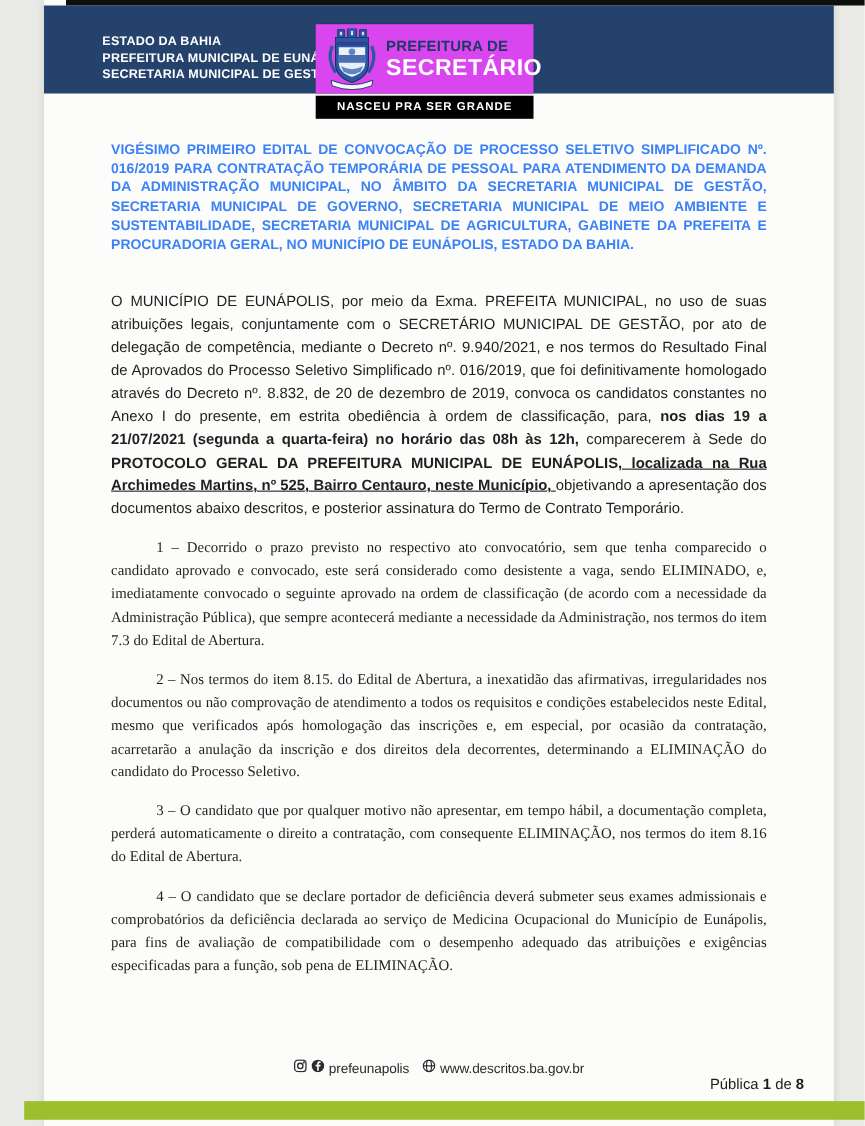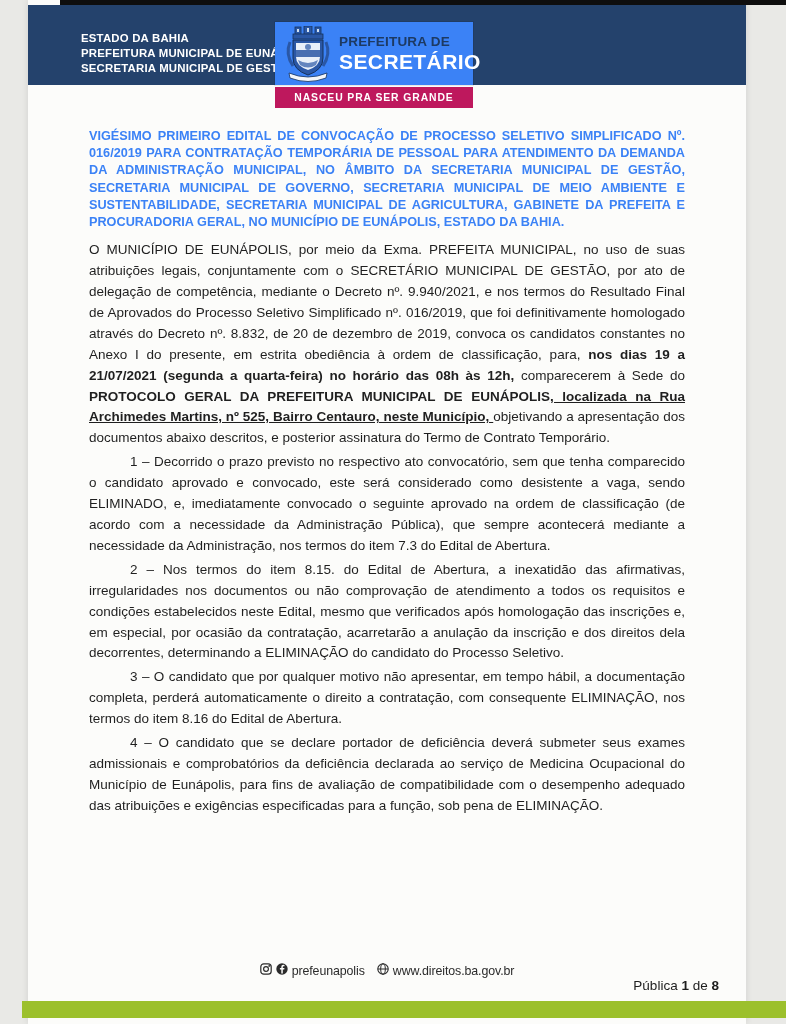--- a/index.html
+++ b/index.html
@@ -9,68 +9,68 @@
     font-family:"Liberation Sans", sans-serif;
     position:relative;
     overflow:hidden;
     color:#222;
   }
   .top-black-strip {
     position:absolute; left:60px; right:0; top:0; height:5px;
     background:#0e0e0e; z-index:5;
   }
   .page {
-    position:absolute; left:28px; top:0; width:718px; height:1024px;
+    position:absolute; left:40px; top:0; width:718px; height:1024px;
     background:#fcfcfa;
     box-shadow:0 0 7px rgba(0,0,0,0.10);
     padding-left:32px;
   }
   
   .header-bar {
     position:absolute; left:0; right:0; top:5px; height:80px;
     background:#24426c;
   }
   .agency {
     position:absolute; left:53px; top:26px;
     color:#ffffff; font-weight:bold; font-size:11.4px; line-height:15px;
     letter-spacing:0.2px; white-space:nowrap;
   }
   .logo {
     position:absolute; left:247px; top:22px; width:198px; z-index:6;
   }
   .logo-green {
     position:relative; width:198px; height:63px;
-    background:#3b82f6;
+    background:#d946ef;
     display:flex; align-items:center;
     box-shadow:0 0 0 1px rgba(0,0,0,0.08);
   }
   .crest { position:absolute; left:7px; top:4px; }
   .logo-text { margin-left:64px; line-height:1; }
   .logo-line1 { color:#1d3a63; font-weight:bold; font-size:13.5px; letter-spacing:0.2px; }
   .logo-line2 { color:#ffffff; font-weight:bold; font-size:21px; letter-spacing:0.4px; margin-top:2px; }
   .logo-ribbon {
-    margin-top:2px; width:198px; height:21px; background:#be185d;
+    margin-top:2px; width:198px; height:21px; background:#000000;
     display:flex; align-items:center; justify-content:center;
     color:#ffffff; font-weight:bold; font-size:10.4px; letter-spacing:0.9px;
     white-space:nowrap;
   }
   
   .content {
     position:absolute; left:61px; top:128px; width:596px;
     color:#1f1f1f;
   }
   .doc-title {
     font-weight:bold; font-size:12.7px; line-height:17.2px;
     text-align:justify; color:#3b82f6;
   }
   .para {
-    margin-top:9px;
+    margin-top:33px;
     font-size:13.5px; line-height:20.9px; text-align:justify;
   }
-  .item { text-indent:41px; margin-top:3px; }
+  .item { text-indent:41px; margin-top:15px;font-family:Liberation Serif, serif; }
   .b { font-weight:bold; }
   .bu { font-weight:bold; text-decoration:underline; }
   
   .footer {
     position:absolute; left:0; right:0; top:963px;
     text-align:center; font-size:12.4px; line-height:16px;
     color:#2b2b2b; letter-spacing:-0.1px;
   }
   .footer-line2 { display:flex; align-items:center; justify-content:center; gap:4px; }
   .icon { display:inline-block; vertical-align:middle; }
@@ -162,21 +162,21 @@
         </svg>
       </span>
       <span>prefeunapolis</span>
       <span class="icon" style="margin-left:8px;">
         <svg width="12" height="12" viewBox="0 0 12 12">
           <circle cx="6" cy="6" r="5.2" fill="none" stroke="#2b2b2b" stroke-width="1.1"></circle>
           <ellipse cx="6" cy="6" rx="2.3" ry="5.2" fill="none" stroke="#2b2b2b" stroke-width="1"></ellipse>
           <line x1="0.8" y1="6" x2="11.2" y2="6" stroke="#2b2b2b" stroke-width="1"></line>
         </svg>
       </span>
-      <span>www.direitos.ba.gov.br</span>
+      <span>www.descritos.ba.gov.br</span>
     </div>
   </div>
 
   <div class="page-number"><span>Pública</span> <span class="b">1</span> <span>de</span> <span class="b">8</span></div>
 
 </div>
 
 <div class="green-bar"></div>
 
 </body></html>

